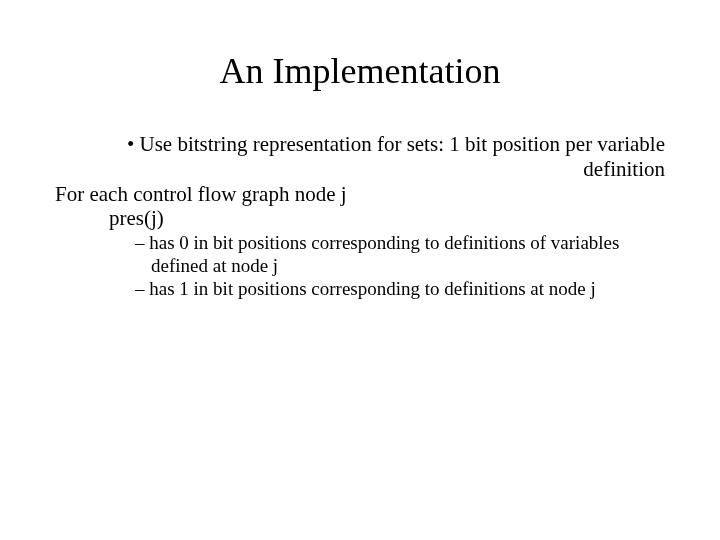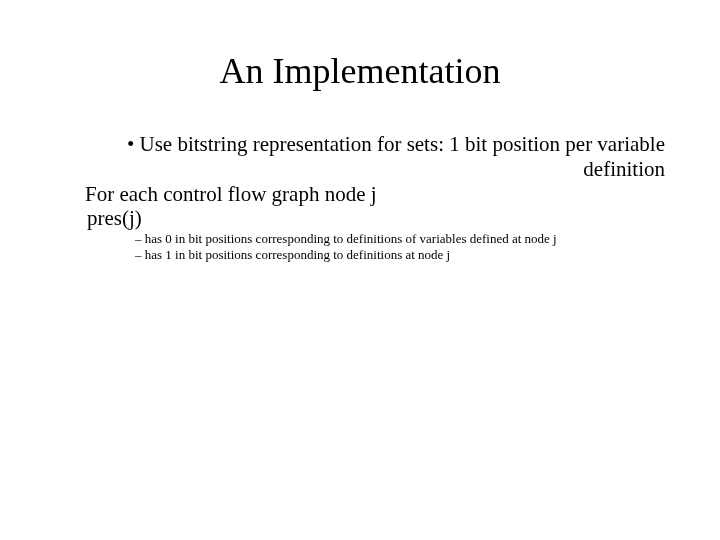--- a/index.html
+++ b/index.html
@@ -28,27 +28,26 @@
     font-size: 21px;
     line-height: 1.18;
   }
   .lvl1-bullet {
     margin-left: 30px;
     text-indent: -18px;
     padding-left: 18px;
     text-align: right;
   }
   .lvl1-plain {
-    margin-left: 30px;
   }
   .lvl1-indent {
-    margin-left: 32px;
+    margin-left: 54px;
   }
   .lvl2 {
-    font-size: 13px;
+    font-size: 19px;
     margin-left: 80px;
     text-indent: -16px;
     padding-left: 16px;
     line-height: 1.22;
   }
   .bullet-dot::before {
     content: "•  ";
   }
   .dash::before {
     content: "–  ";

